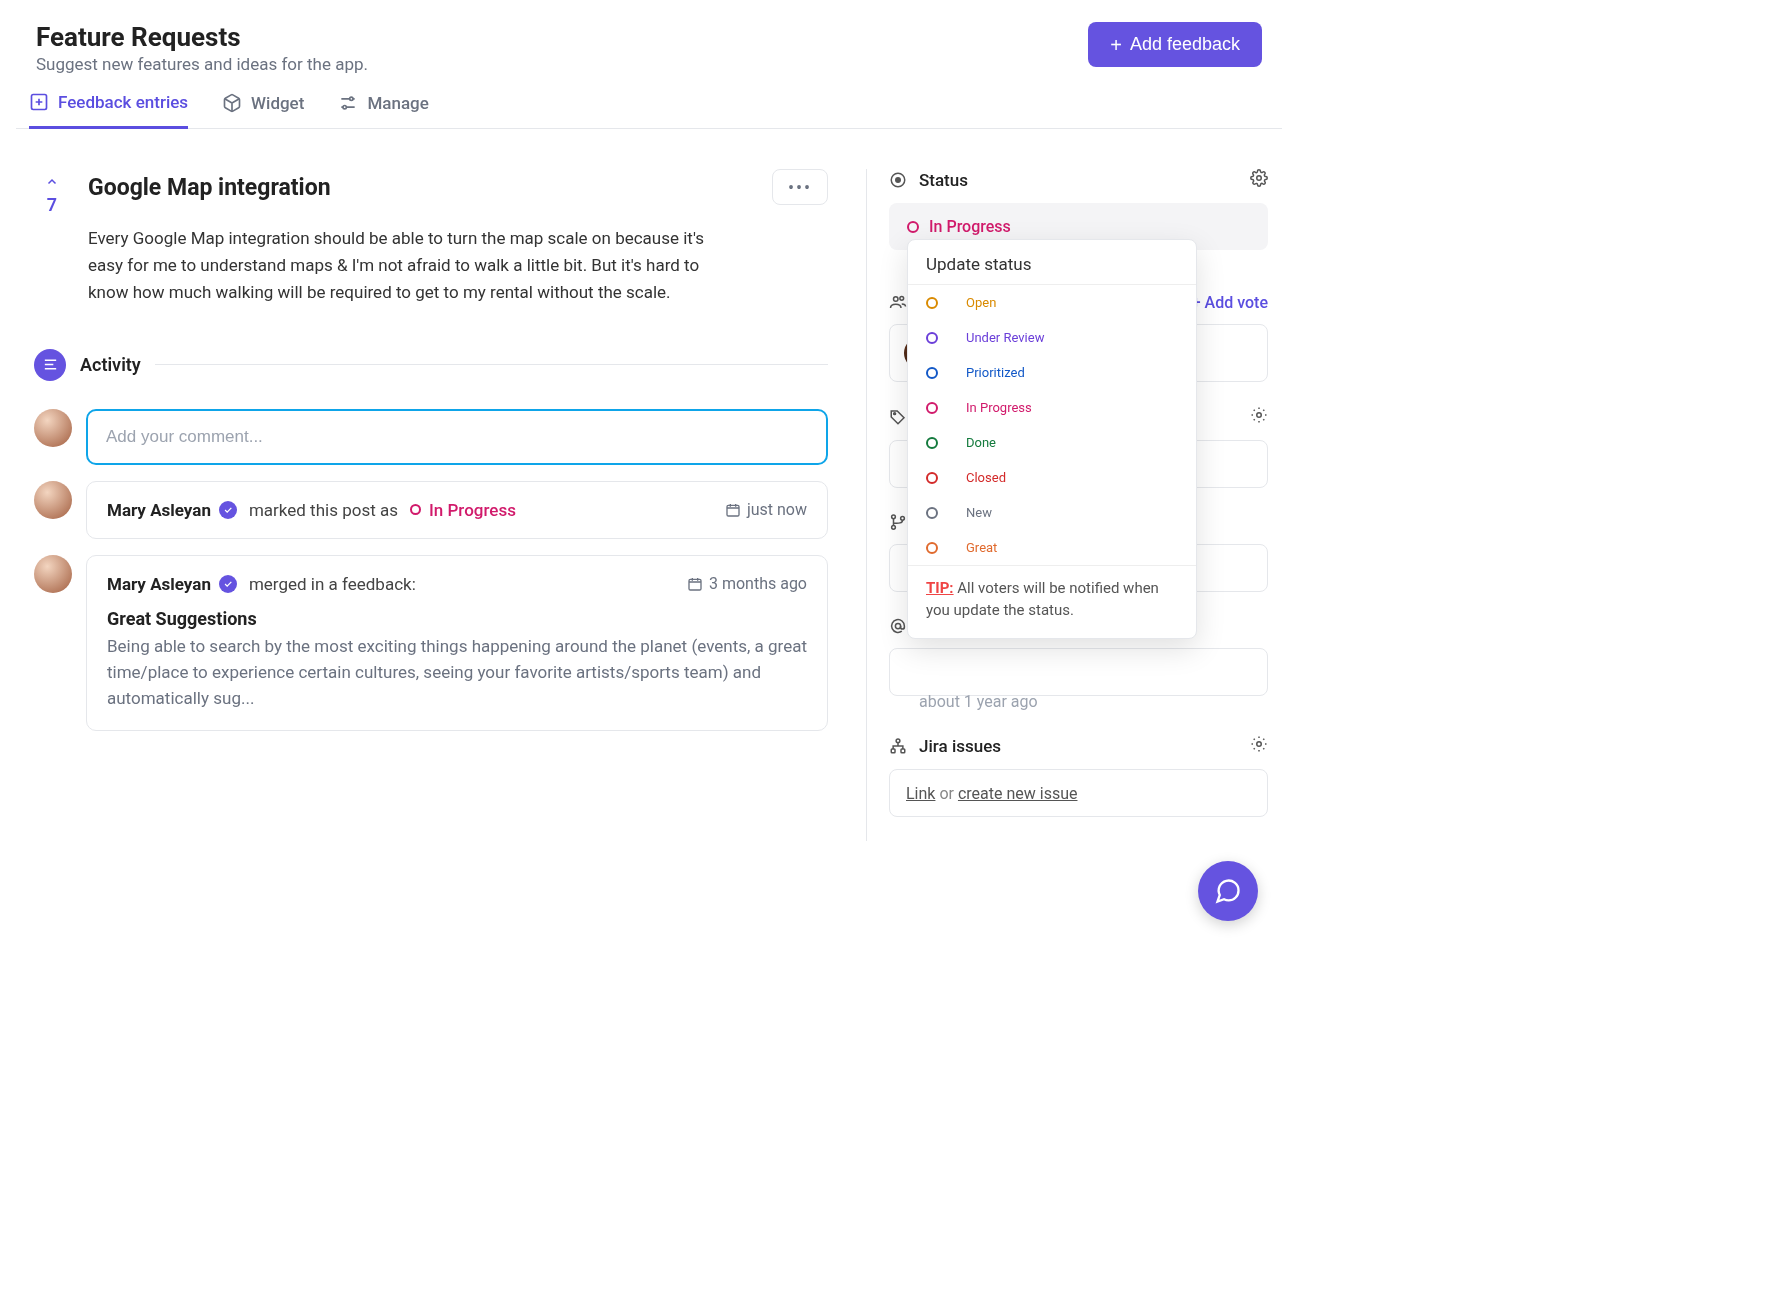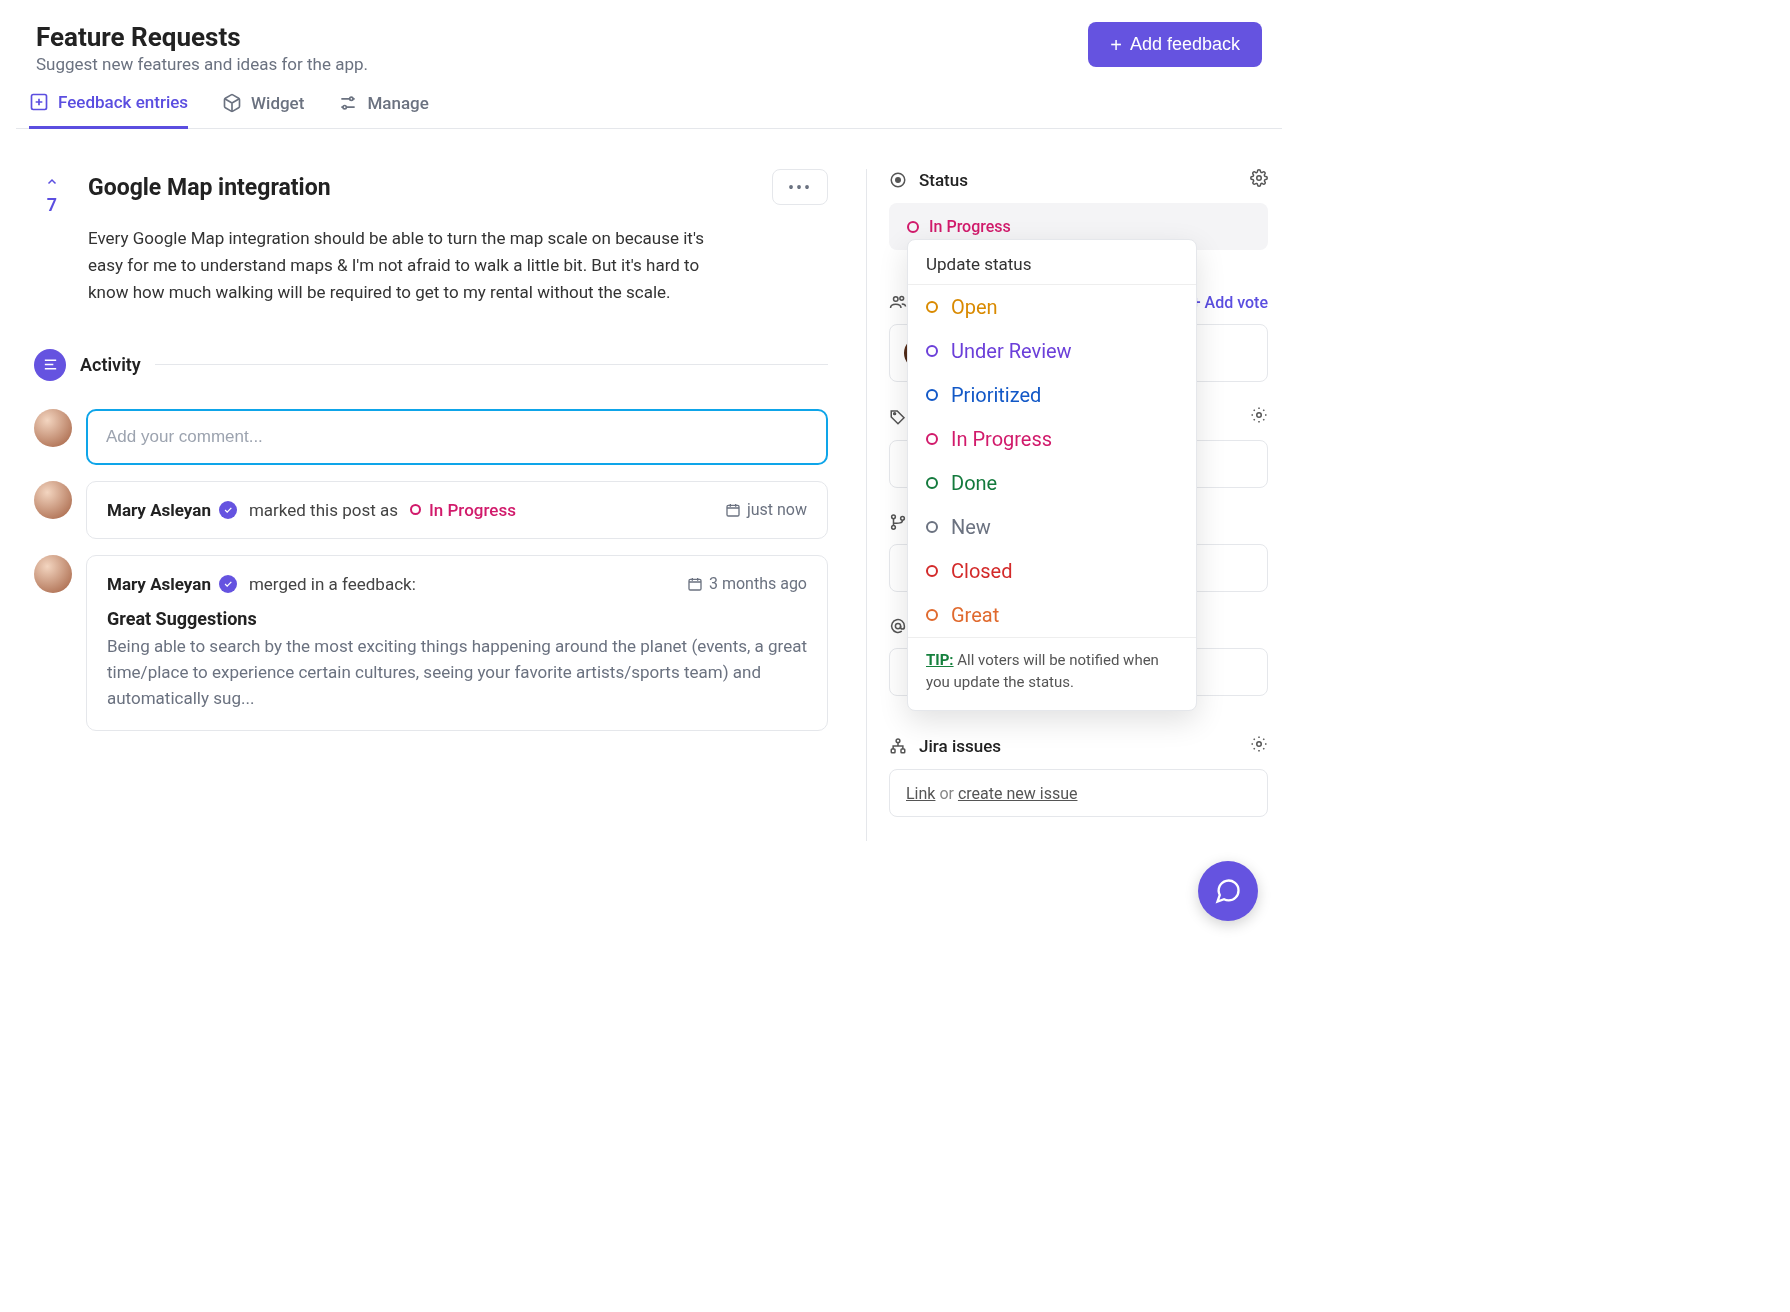--- a/index.html
+++ b/index.html
@@ -212,34 +212,34 @@
 }
 .dropdown-head {
   padding: 14px 18px 10px 18px;
   font-size: 17px;
   color: #333;
   border-bottom: 1px solid #eee;
 }
 .dropdown-item {
   display: flex;
   align-items: center;
-  gap: 13px;
+  gap: 28px;
   padding: 10px 18px;
   cursor: pointer;
-  font-size: 20px;
+  font-size: 13px;
 }
 .dd-ring { width: 12px; height: 12px; border-radius: 50%; border: 2.5px solid; flex-shrink: 0; }
 .dropdown-tip {
   padding: 12px 18px 16px 18px;
   font-size: 15px;
   color: #555;
   line-height: 1.45;
   border-top: 1px solid #eee;
 }
-.dropdown-tip b { color: #15803d; text-decoration: underline; }
+.dropdown-tip b { color: #ef4444; text-decoration: underline; }
 
 </style>
 </head>
 <body>
 
 <div class="container">
 
   <div class="top-header">
     <div class="header-left">
       <div class="page-title">Feature Requests</div>
@@ -400,26 +400,26 @@
               </div>
               <div class="dropdown-item">
                 <span class="dd-ring" style="border-color: rgb(209, 26, 107);"></span>
                 <span style="color: rgb(209, 26, 107);">In Progress</span>
               </div>
               <div class="dropdown-item">
                 <span class="dd-ring" style="border-color: rgb(20, 122, 61);"></span>
                 <span style="color: rgb(20, 122, 61);">Done</span>
               </div>
               <div class="dropdown-item">
+                <span class="dd-ring" style="border-color: rgb(211, 42, 42);"></span>
+                <span style="color: rgb(211, 42, 42);">Closed</span>
+              </div>
+              <div class="dropdown-item">
                 <span class="dd-ring" style="border-color: rgb(107, 114, 128);"></span>
                 <span style="color: rgb(107, 114, 128);">New</span>
-              </div>
-              <div class="dropdown-item">
-                <span class="dd-ring" style="border-color: rgb(211, 42, 42);"></span>
-                <span style="color: rgb(211, 42, 42);">Closed</span>
               </div>
               <div class="dropdown-item">
                 <span class="dd-ring" style="border-color: rgb(224, 106, 46);"></span>
                 <span style="color: rgb(224, 106, 46);">Great</span>
               </div>
             </div>
           <div class="dropdown-tip">
             <b>TIP:</b>
             <span>All voters will be notified when you update the status.</span>
           </div>

